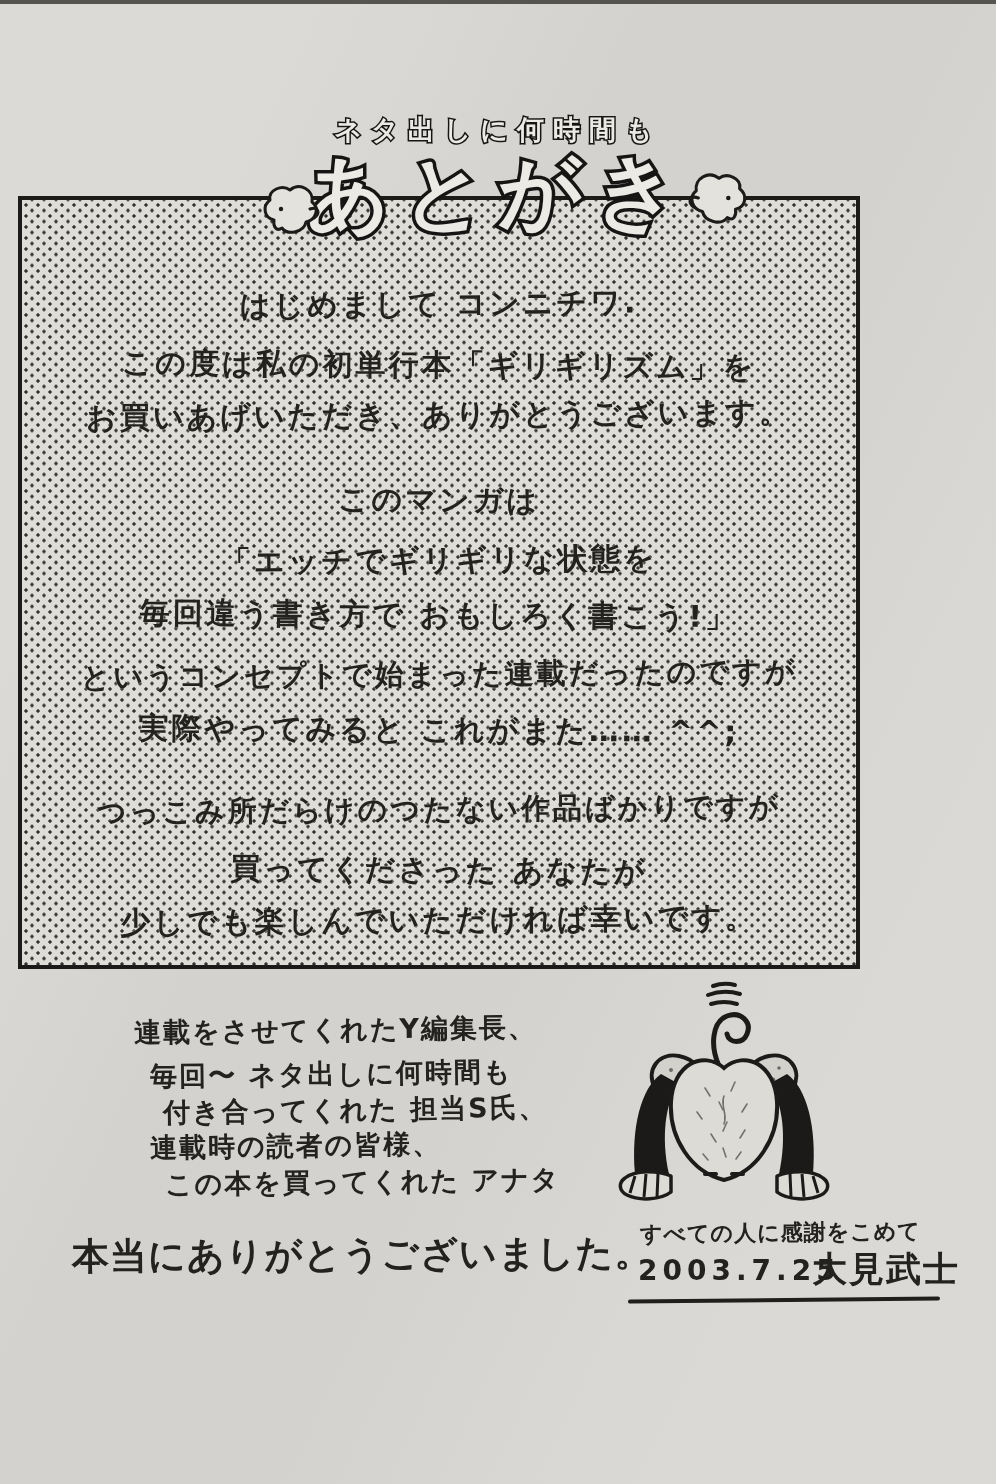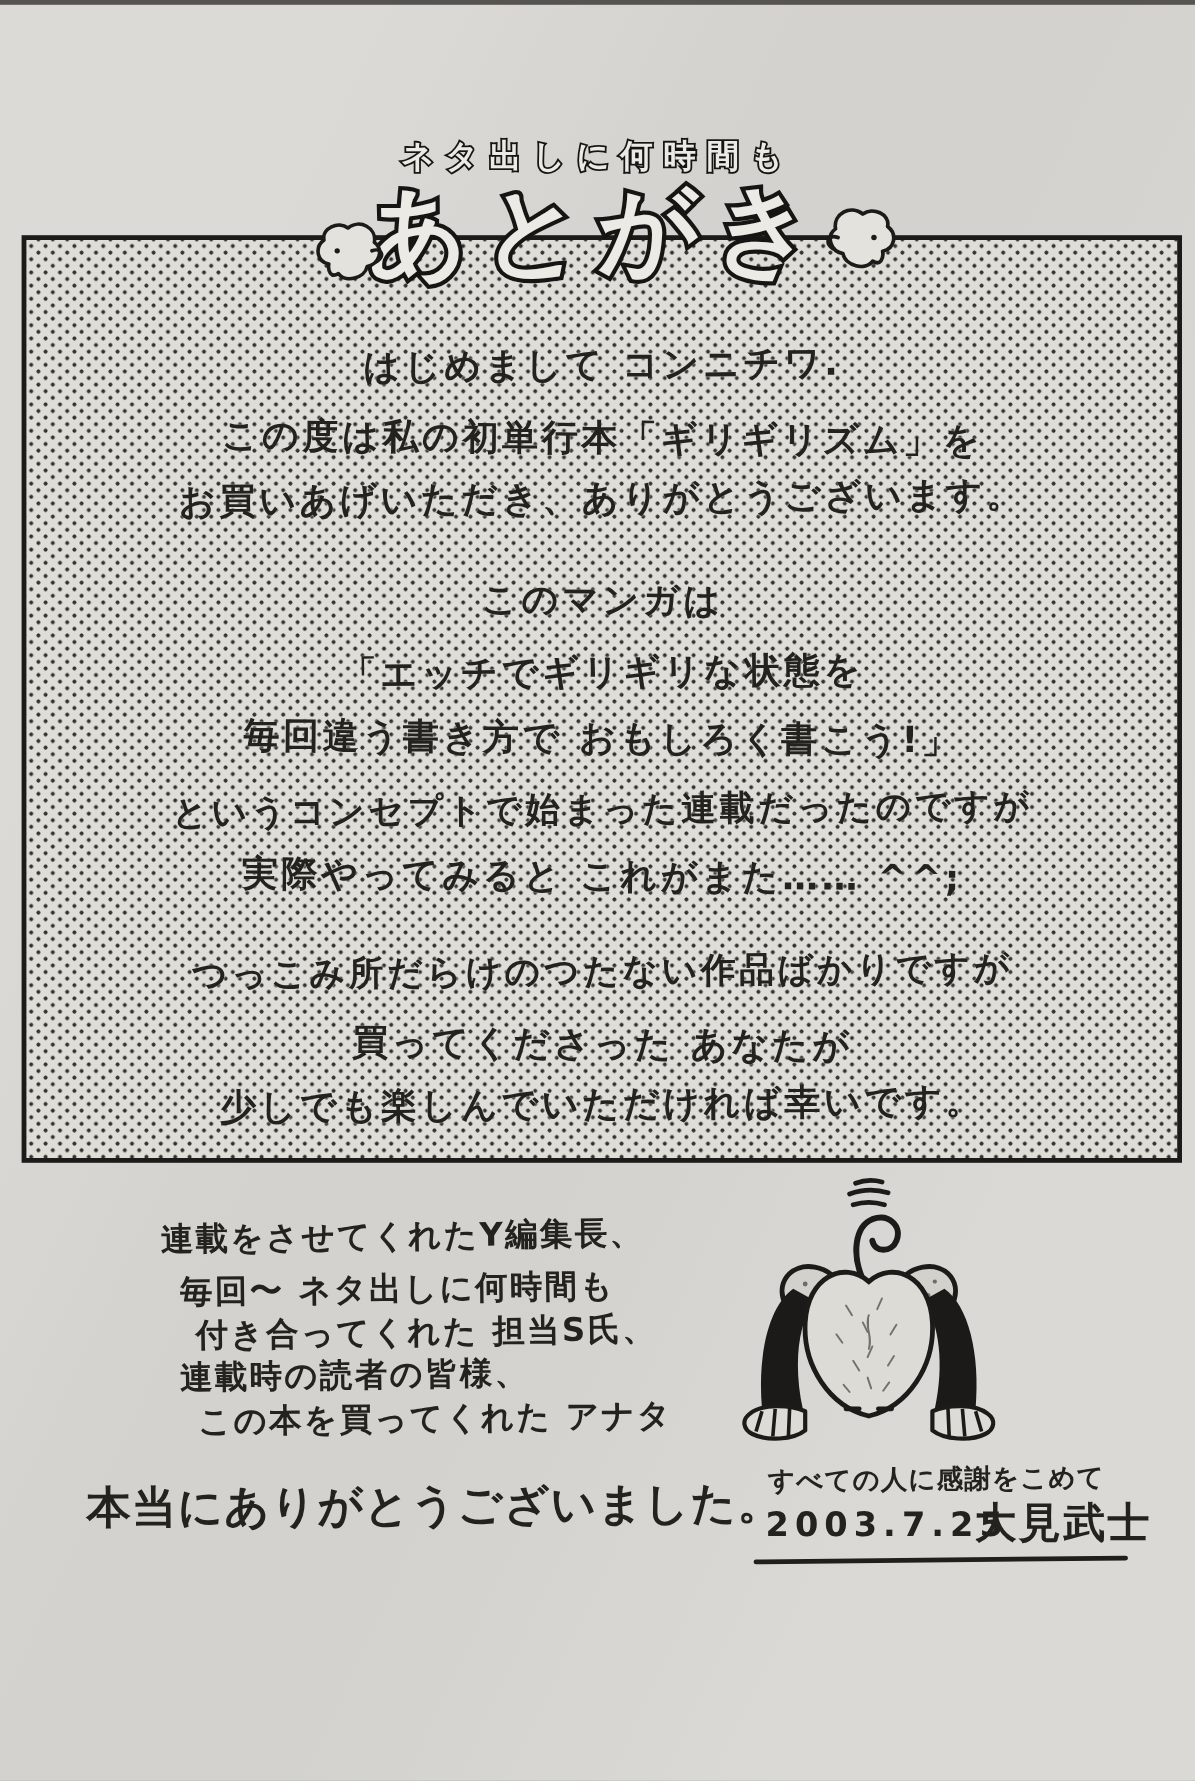--- a/index.html
+++ b/index.html
@@ -8,21 +8,21 @@
     background:#d7d6d2;
     background-image:linear-gradient(115deg, rgba(255,255,255,.10) 0 18%, rgba(0,0,0,.02) 40% 55%, rgba(255,255,255,.08) 80% 100%);
     overflow:hidden;
     font-family:"DejaVu Sans","Liberation Sans",sans-serif;
     color:#23221f;
   }
   .top-edge{position:absolute;top:0;left:0;width:100%;height:4px;background:#56544f;}
 
   
   .afterword-box{
-    position:absolute;left:18px;top:196px;width:967px;height:773px;
+    position:absolute;left:18px;top:196px;width:842px;height:773px;
     box-sizing:border-box;border:4px solid #1c1b19;
     background-color:#deddd8;
     background-image:
       radial-gradient(circle at 2px 2px, #34322f 1.4px, transparent 1.9px),
       radial-gradient(circle at 2px 2px, #34322f 1.4px, transparent 1.9px);
     background-size:12px 11px,12px 11px;
     background-position:2px 3px,8px 8.5px;
     z-index:1;
   }
   .bl{

